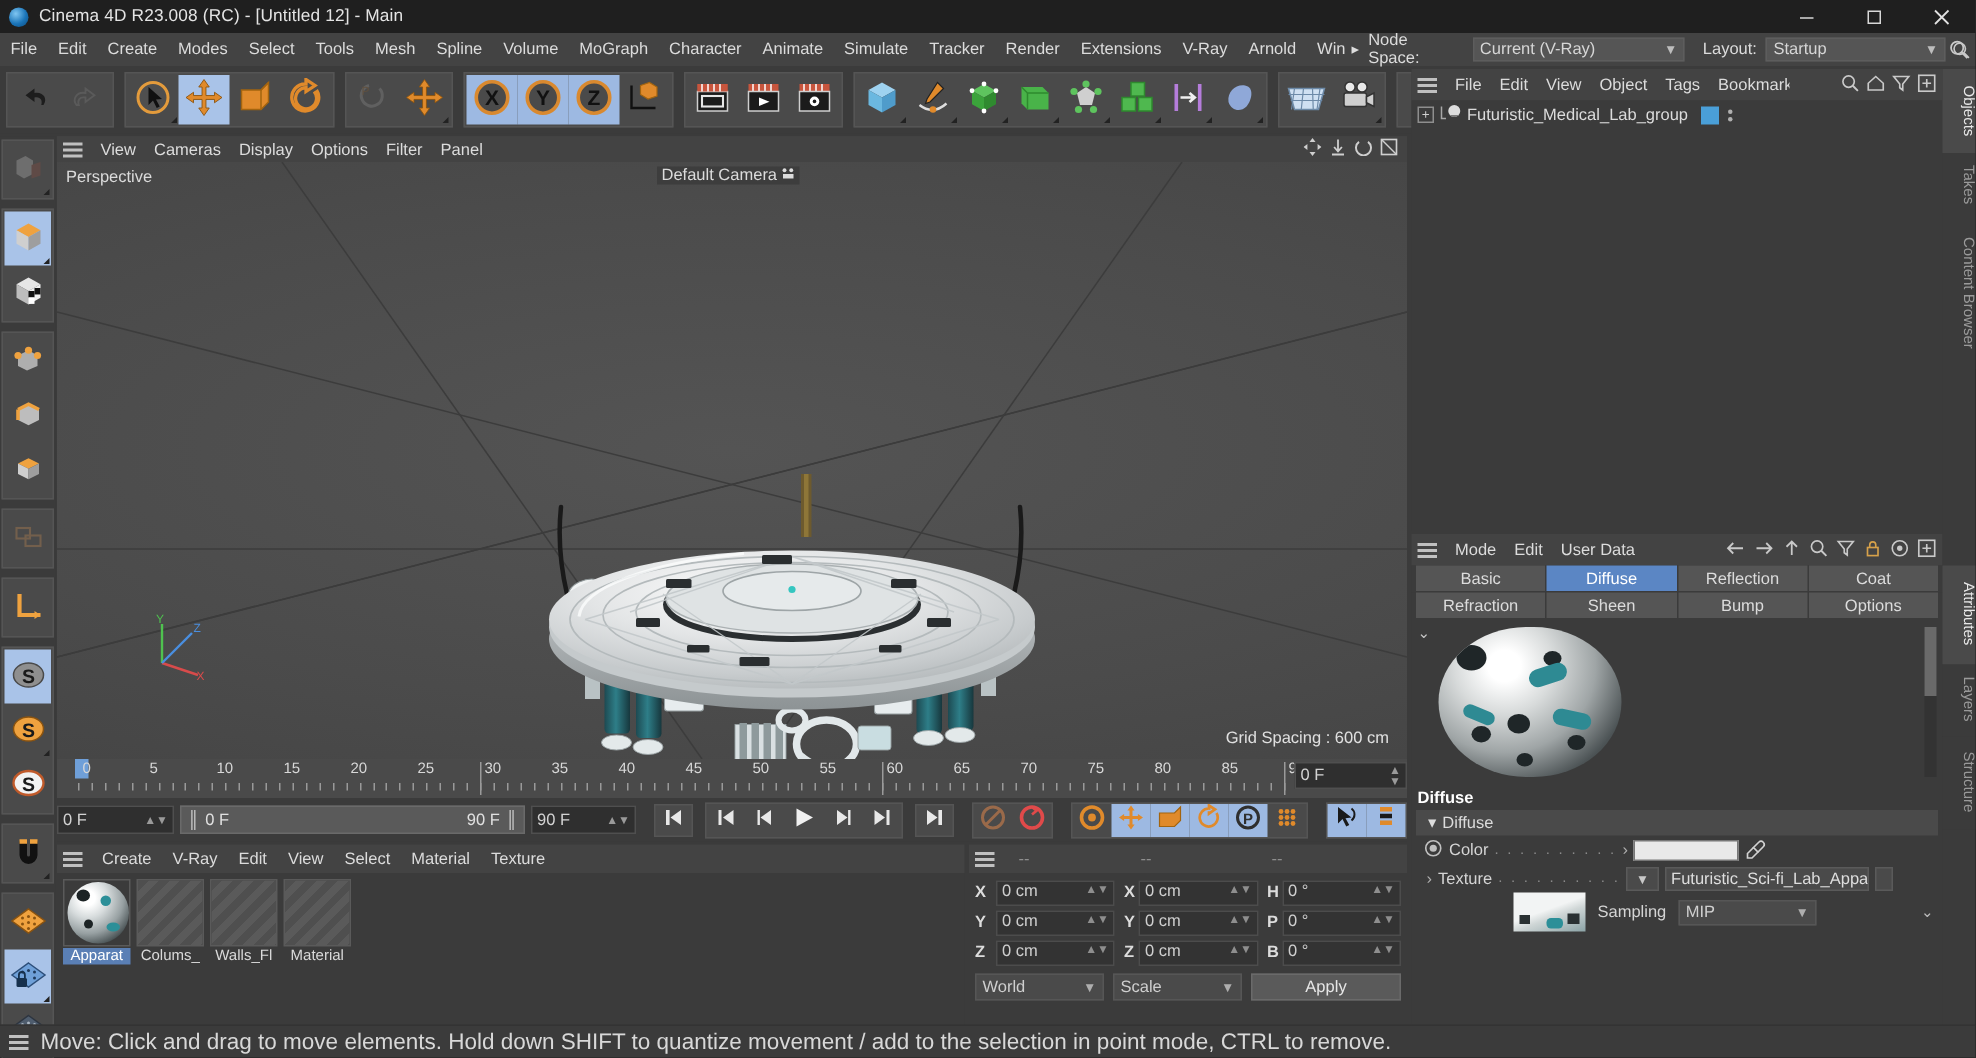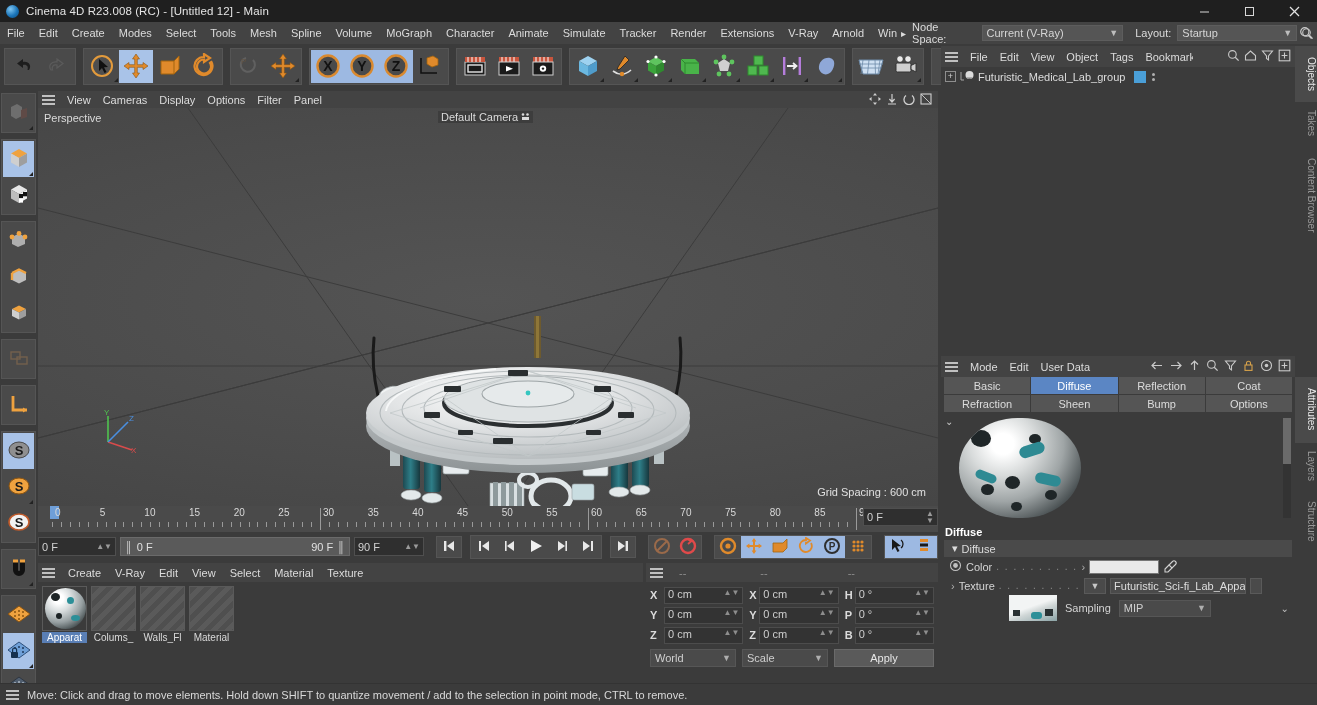--- a/index.html
+++ b/index.html
@@ -166,21 +166,21 @@
   .vtabs{ position:absolute; right:0; top:46px; width:22px; bottom:22px; background:#3b3b3b;
           display:flex; flex-direction:column; align-items:center;}
   .vtab{ writing-mode:vertical-rl; text-orientation:mixed; font-size:10px; color:#9a9a9a;
          padding:6px 0; background:#3b3b3b; width:22px; text-align:center; }
   .vtab.active{ color:#e8e8e8; background:#4a4a4a;}
   .vtop-search{ position:absolute; right:2px; top:26px; width:16px;height:16px; }
 
   
   .statusbar{ position:absolute; left:0; right:0; bottom:0; height:22px; background:#3b3b3b;
               display:flex; align-items:center; gap:8px; padding-left:6px; border-top:1px solid #333;}
-  .statusbar .stext{ font-size:11px; color:#d8d8d8;}
+  .statusbar .stext{ font-size:15px; color:#d8d8d8;}
   .hamb{ display:inline-flex; flex-direction:column; gap:2px; width:13px;}
   .hamb i{ display:block; height:2px; background:#c0c0c0; width:13px;}
 </style>
 </head>
 <body>
 
 <div class="app">
 
   <div class="titlebar">
     <div class="logo"></div>

